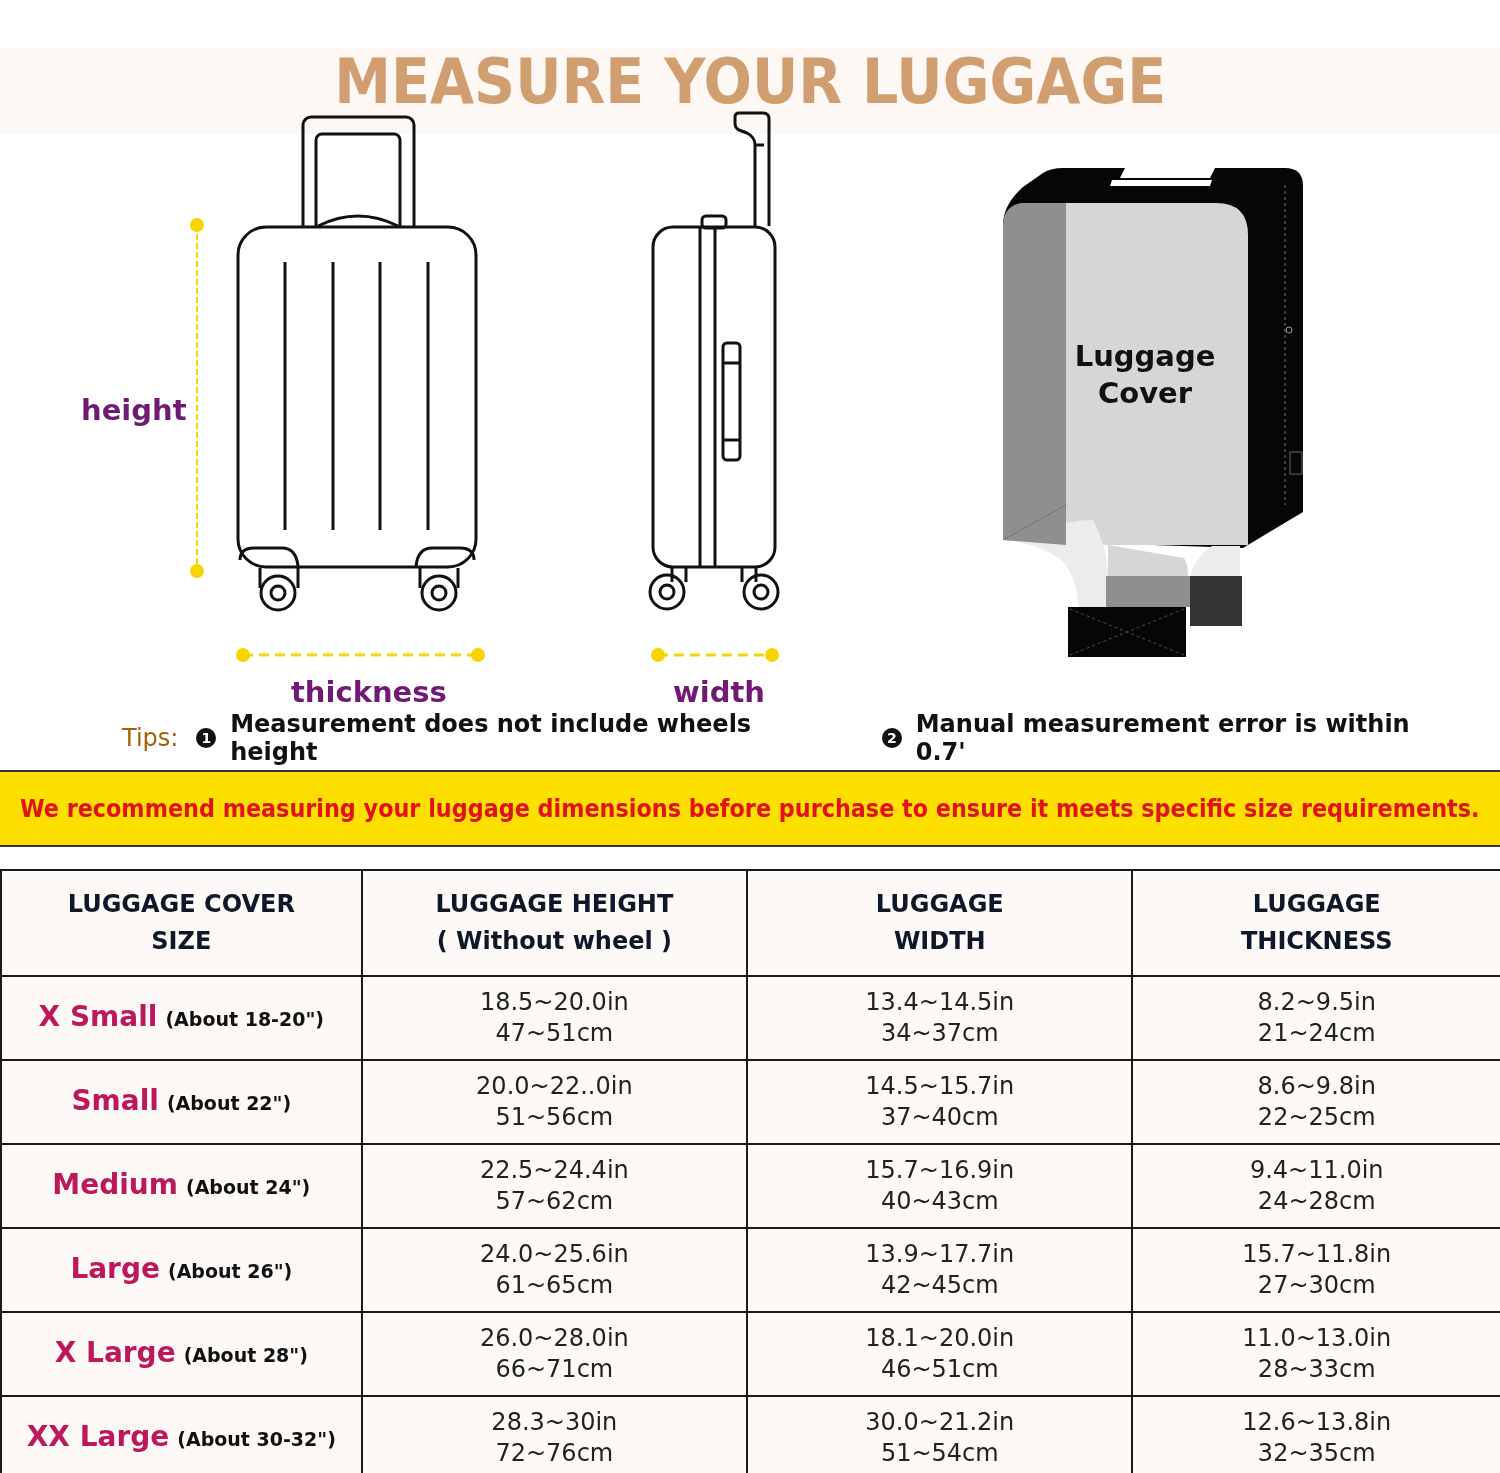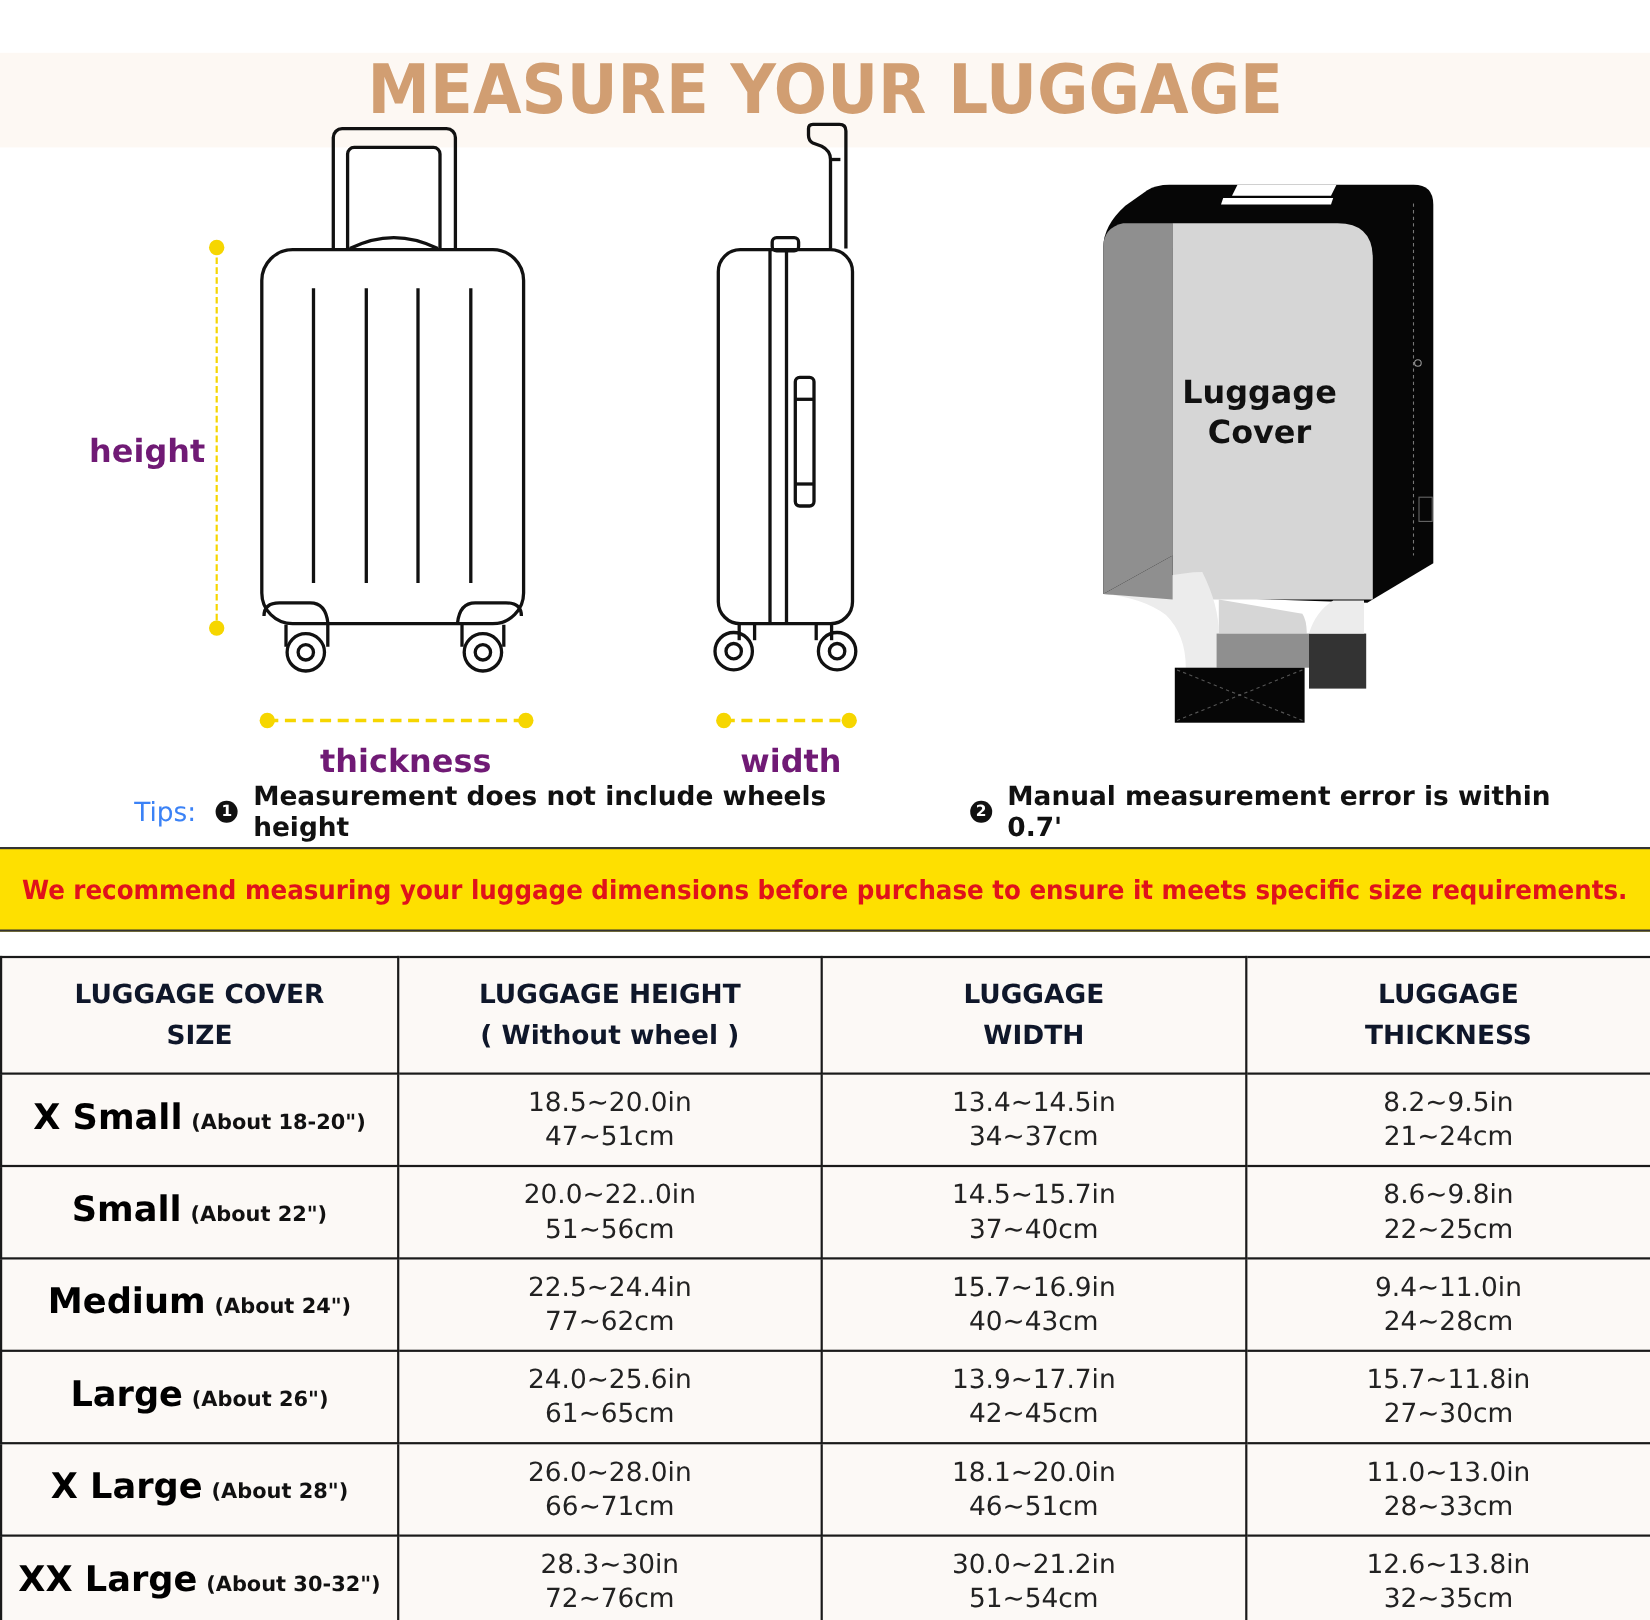--- a/index.html
+++ b/index.html
@@ -27,21 +27,21 @@
   .label {
     position: absolute; font-weight: bold; font-size: 29px; color: #701a75;
     font-family: "DejaVu Sans", sans-serif;
   }
   .tips {
     position: absolute; left: 122px; top: 720px; height: 36px;
     display: flex; align-items: center;
     font-size: 24px; font-weight: bold; color: #111;
     font-family: "DejaVu Sans", sans-serif;
   }
-  .tips .tips-label { color: #3b82f6; margin-right: 18px; font-weight: normal; }
+  .tips .tips-label { color: #a16207; margin-right: 18px; font-weight: normal; }
   .tips .num {
     display: inline-flex; width: 20px; height: 20px; border-radius: 50%;
     background: #111; color: #fff; font-size: 14px; align-items: center; justify-content: center;
     margin-right: 14px; font-weight: bold;
   }
   .tips .tip-item { display: inline-flex; align-items: center; margin-right: 40px; }
   .banner {
     position: absolute; left: 0; top: 770px; width: 1500px; height: 77px;
     background: #fee000; border-top: 2px solid #333; border-bottom: 2px solid #333;
     display: flex; justify-content: center; align-items: center; box-sizing: border-box;
@@ -56,21 +56,21 @@
     border-collapse: collapse; background: #fcf9f6;
     font-family: "DejaVu Sans", sans-serif;
   }
   table.size-table td, table.size-table th {
     border: 2px solid #1a1a1a; text-align: center; vertical-align: middle; padding: 0;
   }
   table.size-table th {
     font-weight: bold; font-size: 24px; line-height: 37px; height: 104px; color: #0f172a;
   }
   table.size-table td { height: 82px; font-size: 24px; line-height: 31px; color: #222; }
-  td.size-cell .size-name { font-size: 32px; font-weight: bold; color: #000000; }
+  td.size-cell .size-name { font-size: 28px; font-weight: bold; color: #be185d; }
   td.size-cell .size-about { font-size: 19px; font-weight: bold; color: #111; margin-left: 8px; }
   .cell-line { display: block; }
 </style>
 </head>
 <body>
 
 <div class="title-band">
   <h1>MEASURE YOUR LUGGAGE</h1>
 </div>
 
@@ -244,21 +244,21 @@
         </td>
       <td>
           <span class="cell-line">8.6~9.8in</span>
           <span class="cell-line">22~25cm</span>
         </td>
     </tr>
     <tr>
       <td class="size-cell"><span class="size-name">Medium</span><span class="size-about">(About 24")</span></td>
       <td>
           <span class="cell-line">22.5~24.4in</span>
-          <span class="cell-line">77~62cm</span>
+          <span class="cell-line">57~62cm</span>
         </td>
       <td>
           <span class="cell-line">15.7~16.9in</span>
           <span class="cell-line">40~43cm</span>
         </td>
       <td>
           <span class="cell-line">9.4~11.0in</span>
           <span class="cell-line">24~28cm</span>
         </td>
     </tr>

